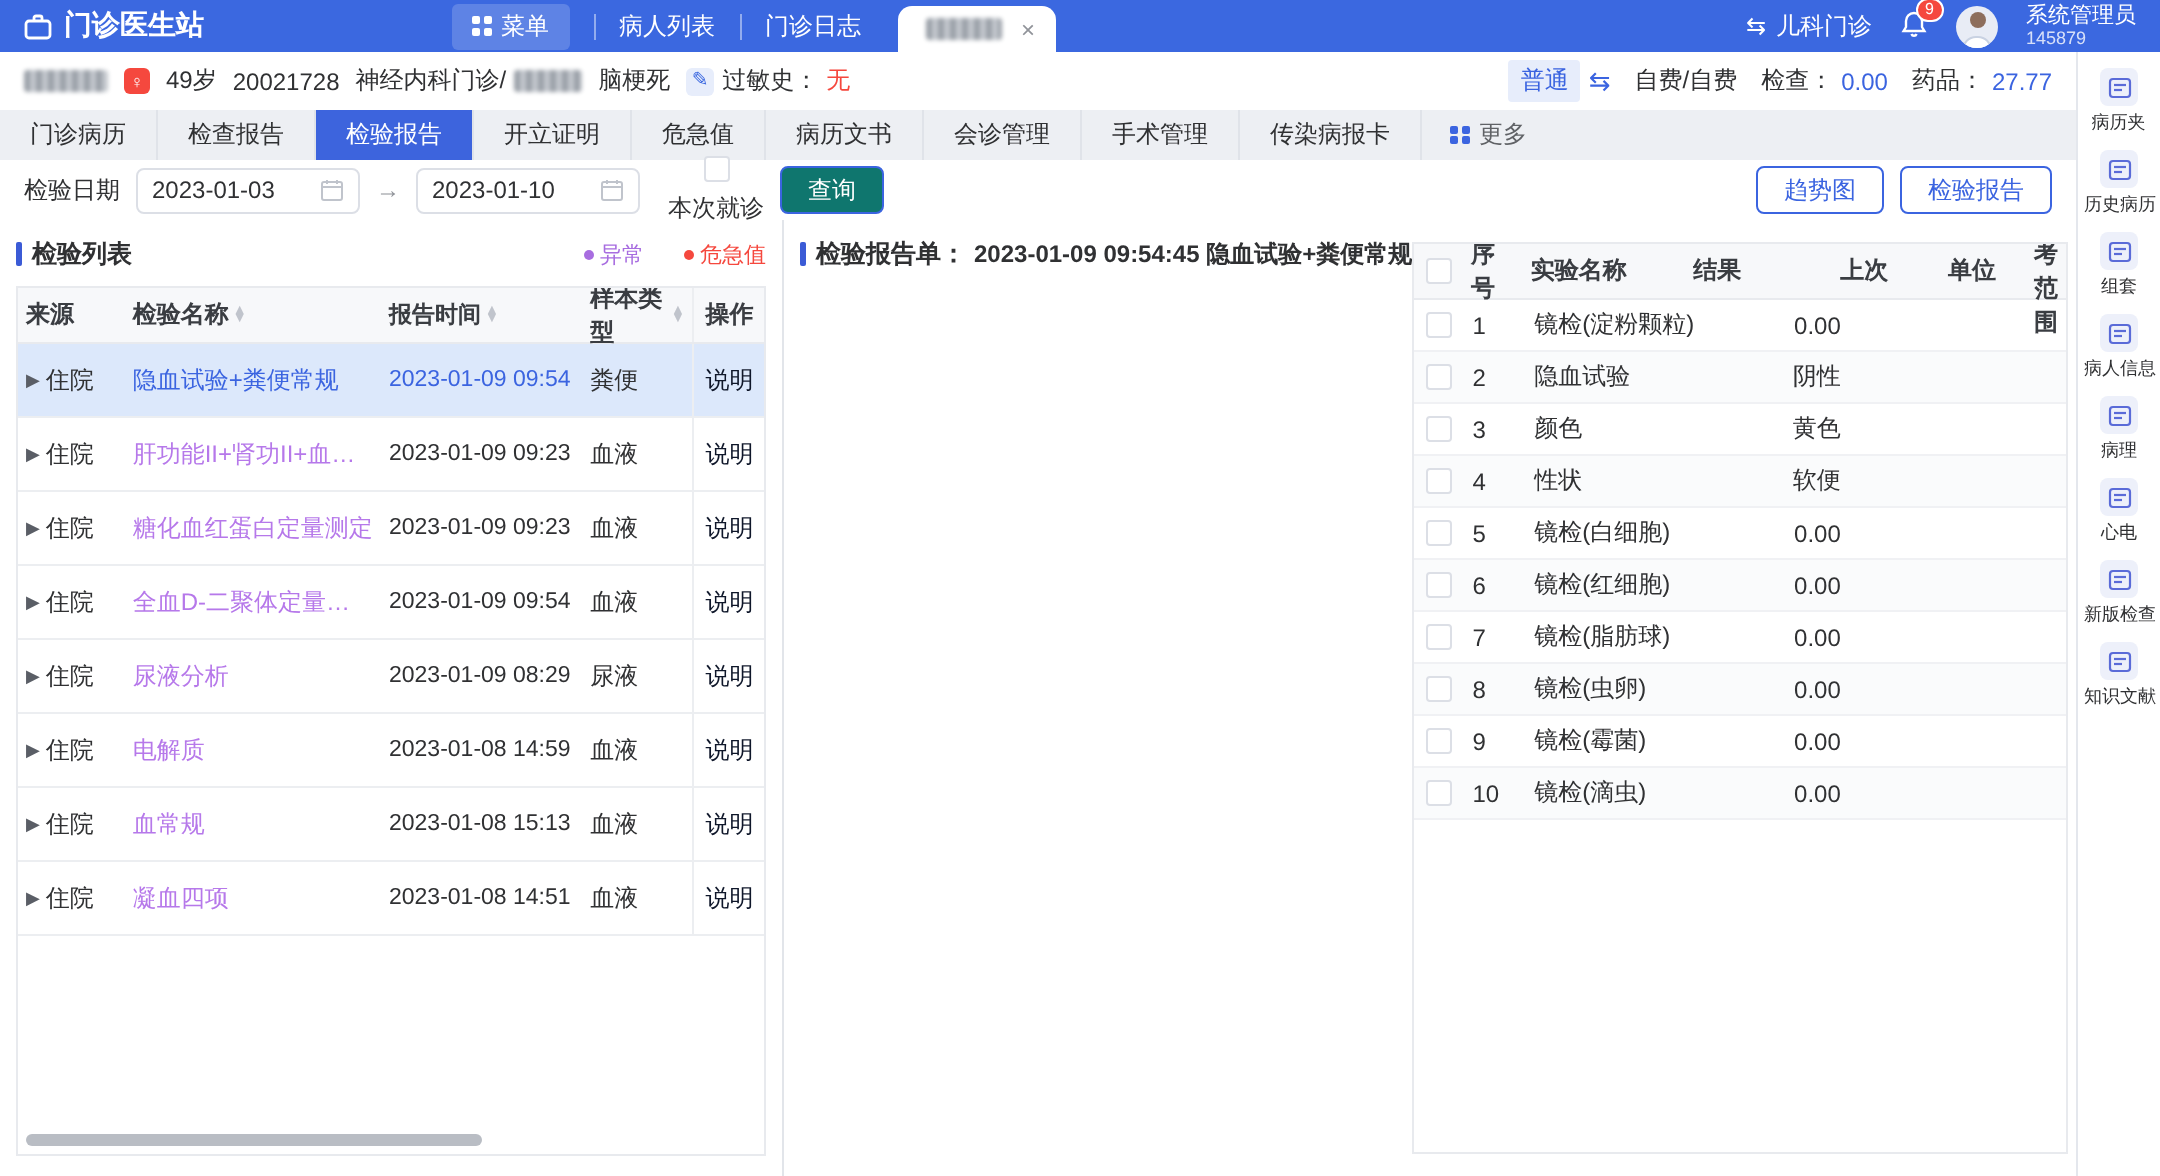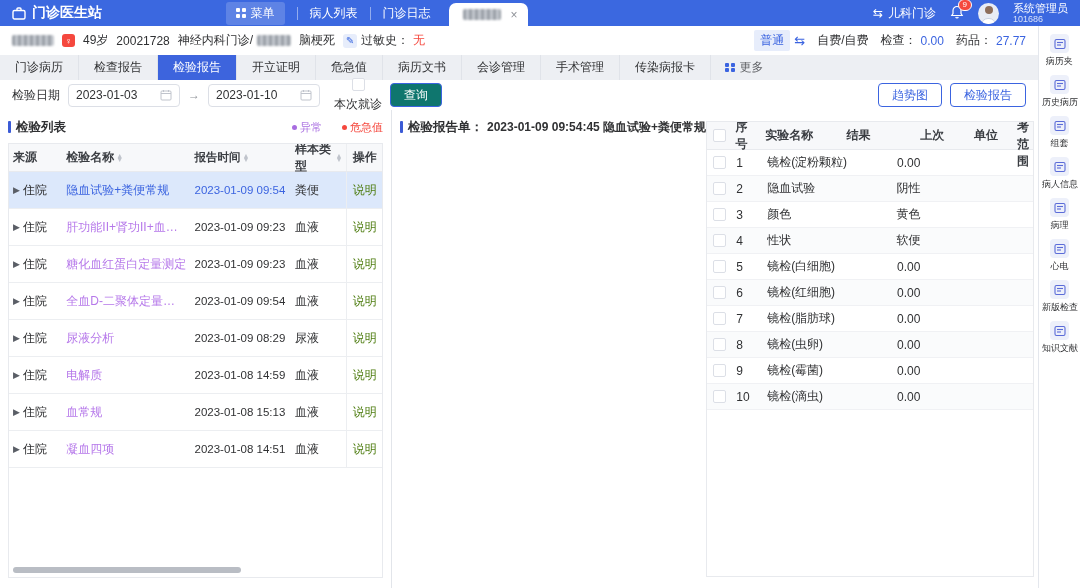--- a/index.html
+++ b/index.html
@@ -90,21 +90,21 @@
   .lrow.selected { background:#dce8fb; }
   .lc { padding:0 4px; overflow:hidden; white-space:nowrap; text-overflow:ellipsis; }
   .c-src  { width:54px; display:flex; gap:3px; align-items:center; }
   .c-name { width:130px; }
   .c-time { width:102px; font-size:11.5px; }
   .c-samp { width:56px; }
   .c-act  { width:36px; border-left:1px solid #eceef1; align-self:stretch; display:flex; align-items:center; justify-content:center; }
   .caret { color:#5a5e66; font-size:9px; cursor:pointer; font-style:normal; }
   .purple { color:#b678ea; }
   .name-blue { color:#3b64e0; }
-  .link { color:#4d7c0f; cursor:pointer; text-decoration:none; }
+  .link { color:#0f172a; cursor:pointer; text-decoration:none; }
   .hscroll { position:absolute; left:4px; bottom:4px; width:228px; height:6px; border-radius:3px; background:#b9bdc4; cursor:pointer; }
 
   
   .rrow { display:flex; align-items:center; height:26px; border-bottom:1px solid #f0f1f4; }
   .rrow:nth-child(even) { background:#fafbfc; }
   .rc { padding:0 4px; overflow:hidden; white-space:nowrap; }
   .c-cb  { width:38px; display:flex; justify-content:center; }
   .c-no  { width:48px; }
   .c-exp { width:142px; }
   .c-res { width:128px;text-align:right; }
@@ -157,21 +157,21 @@
         <path d="M5.7 12 a1.4 1.4 0 0 0 2.6 0" fill="none" stroke="#fff" stroke-width="1.2"></path>
       </svg>
       <span class="badge">9</span>
     </span>
     <span class="avatar">
         <i class="head"></i>
         <i class="body"></i>
       </span>
     <span class="user-meta">
       <div class="nm">系统管理员</div>
-      <div class="id">101686</div>
+      <div class="id">145879</div>
     </span>
   </div>
 </div>
 
 <div class="frame">
   <div class="main-col">
 
     <div class="pbar">
       <span class="redact p-name" style="width:42px"></span>
       <span class="flag">♀</span>

